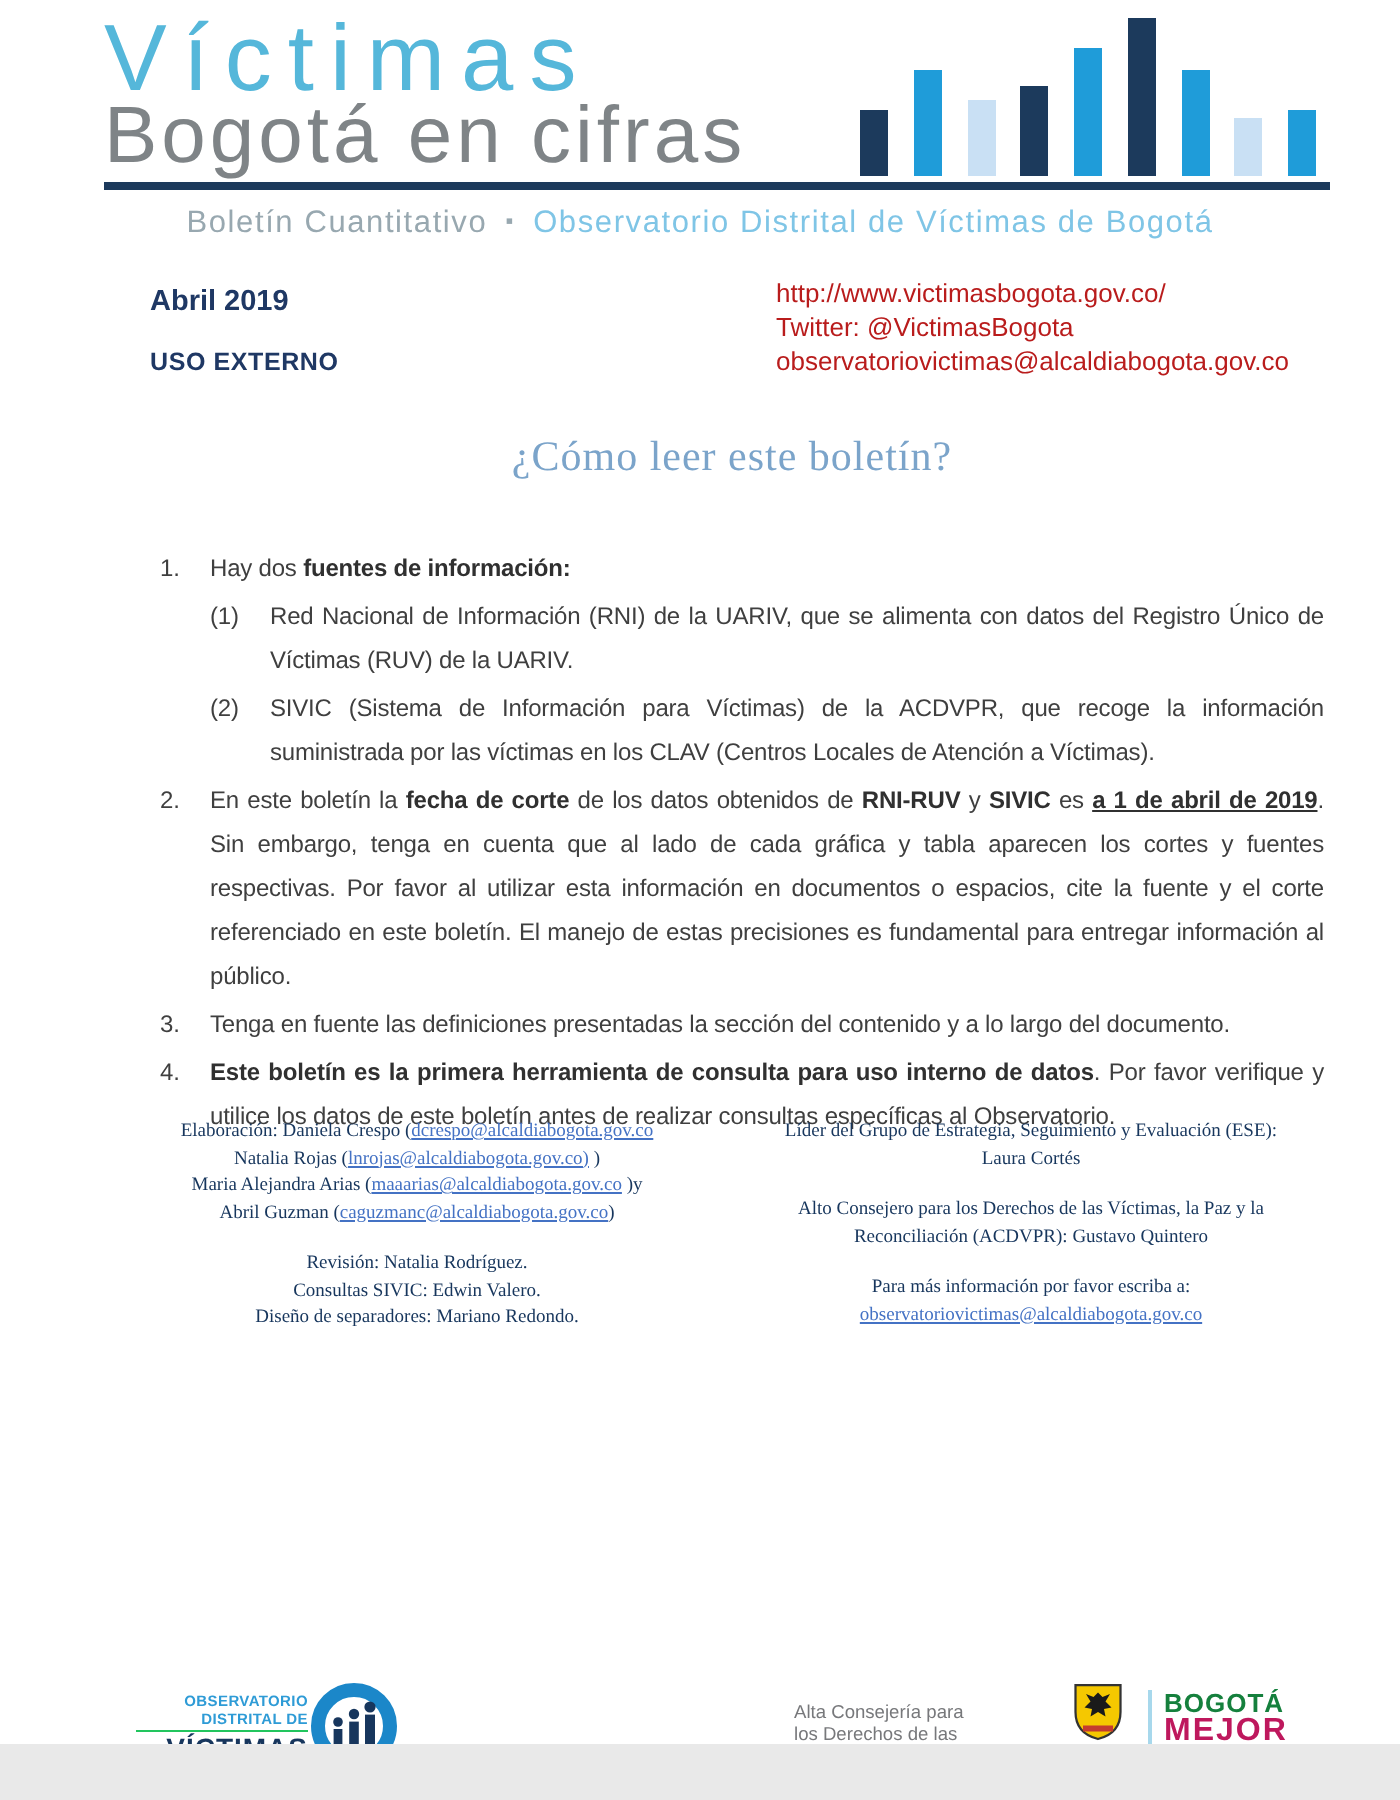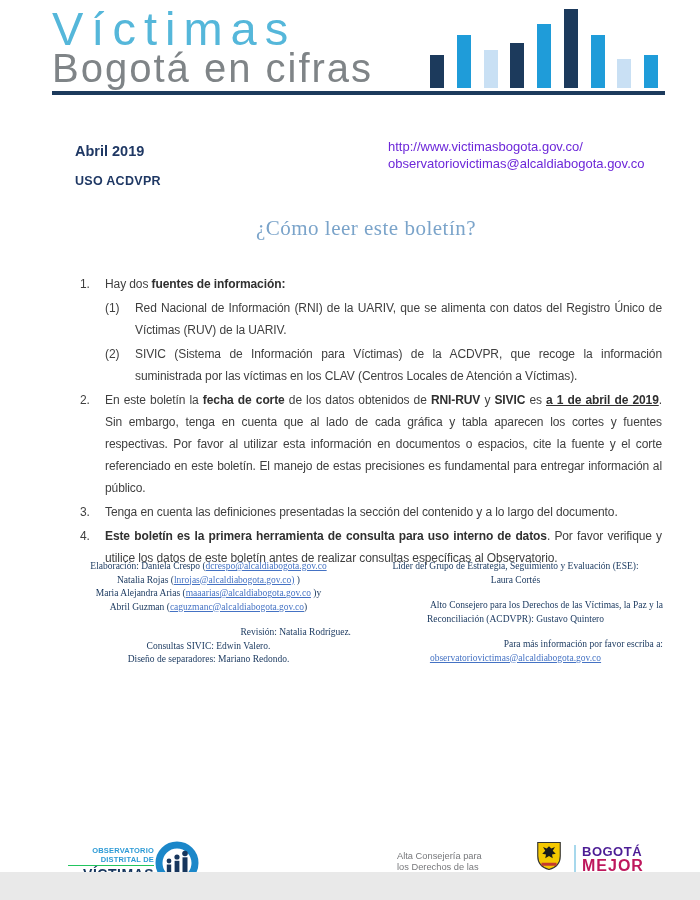--- a/index.html
+++ b/index.html
@@ -14,21 +14,21 @@
   .bar{width:14px;}
   .header-rule{position:absolute;left:52px;top:91px;width:613px;height:4px;background:#1C3A5C;}
   .band{position:absolute;left:0;top:103px;width:700px;text-align:center;font-size:15.5px;letter-spacing:0.8px;}
   .band .grayish{color:#98A8B0;}
   .band .bullet{color:#98A8B0;font-size:11px;vertical-align:2px;padding:0 4px;}
   .band .bluish{color:#7FC5E6;}
 
   
   .meta-date{position:absolute;left:75px;top:143px;font-size:14.5px;color:#1F3864;font-weight:600;}
   .meta-usage{position:absolute;left:75px;top:174px;font-size:12.5px;color:#1F3864;font-weight:600;letter-spacing:0.3px;}
-  .meta-links{position:absolute;left:388px;top:138px;font-size:13px;line-height:17px;color:#6d28d9;}
+  .meta-links{position:absolute;left:388px;top:138px;font-size:13px;line-height:17px;color:#b91c1c;}
   .meta-links div{white-space:nowrap;cursor:pointer;}
 
   
   .doc-title{position:absolute;left:0;top:216px;width:700px;text-align:center;
              font-family:"Liberation Serif","DejaVu Serif",serif;font-size:21px;color:#7BA4CA;letter-spacing:0.5px;padding-left:16px;}
 
   
   .list{position:absolute;left:80px;top:273px;width:582px;font-size:12px;line-height:22px;color:#3F3F3F;letter-spacing:-0.1px;}
   .li{display:flex;margin-bottom:2px;}
   .li .num{flex:none;width:25px;}
@@ -37,36 +37,36 @@
   .li.sub .num{width:30px;}
   .li .b{font-weight:bold;color:#303030;}
   .li .u{text-decoration:underline;}
 
   
   .credits-left{position:absolute;left:66px;top:560px;width:285px;text-align:center;
                 font-family:"Liberation Serif","DejaVu Serif",serif;font-size:9.5px;line-height:13.5px;color:#17365D;}
   .credits-right{position:absolute;left:368px;top:560px;width:295px;text-align:center;
                  font-family:"Liberation Serif","DejaVu Serif",serif;font-size:9.5px;line-height:13.5px;color:#17365D;}
   .credit-line{white-space:nowrap;}
-  .credit-gap{margin-top:12px;text-align:right;}
+  .credit-gap{margin-top:12px;}
   .lnk{color:#4472C4;text-decoration:underline;cursor:pointer;}
 
   
   .odv-text{position:absolute;left:68px;top:846px;width:86px;text-align:right;font-weight:bold;}
   .odv-l1{font-size:7.5px;color:#2E9BD6;letter-spacing:0.2px;}
   .odv-l2{font-size:7.5px;color:#2E9BD6;letter-spacing:0.2px;border-bottom:1px solid #22c55e;padding-bottom:1px;}
   .odv-l3{font-size:14px;color:#17365D;border-bottom:1px solid #17365D;padding-bottom:1px;letter-spacing:0.5px;}
   .magnifier{position:absolute;left:150px;top:836px;}
   .alta-text{position:absolute;left:397px;top:851px;width:120px;text-align:left;
              font-size:9.3px;line-height:11px;color:#77787B;}
   .crest{position:absolute;left:531px;top:841px;width:36px;text-align:center;}
   .crest-caption{font-size:5.3px;font-weight:bold;color:#2B3A55;line-height:6.5px;margin-top:1px;letter-spacing:0.2px;}
   .footer-divider{position:absolute;left:574px;top:845px;width:2px;height:34px;background:#A7D8EC;}
   .bmpt{position:absolute;left:582px;top:845px;width:90px;}
-  .bmpt-bogota{font-size:13px;font-weight:bold;color:#4c1d95;letter-spacing:0.5px;line-height:13px;}
+  .bmpt-bogota{font-size:13px;font-weight:bold;color:#15803d;letter-spacing:0.5px;line-height:13px;}
   .bmpt-mejor{font-size:16px;font-weight:bold;color:#be185d;letter-spacing:1px;line-height:15px;}
   .bmpt-para{font-size:8px;font-weight:bold;color:#1F3864;letter-spacing:1.6px;line-height:10px;}
   .secretaria{position:absolute;left:496px;top:887px;width:130px;text-align:center;
               font-size:6px;color:#8A8D90;letter-spacing:1px;}
 </style>
 </head>
 <body>
 
 <div class="page">
 
@@ -79,25 +79,31 @@
       <div class="bar" style="height: 53px; background: rgb(31, 156, 217);"></div>
       <div class="bar" style="height: 38px; background: rgb(201, 224, 244);"></div>
       <div class="bar" style="height: 45px; background: rgb(28, 58, 92);"></div>
       <div class="bar" style="height: 64px; background: rgb(31, 156, 217);"></div>
       <div class="bar" style="height: 79px; background: rgb(28, 58, 92);"></div>
       <div class="bar" style="height: 53px; background: rgb(31, 156, 217);"></div>
       <div class="bar" style="height: 29px; background: rgb(201, 224, 244);"></div>
       <div class="bar" style="height: 33px; background: rgb(31, 156, 217);"></div>
     </div>
   <div class="header-rule"></div>
+  <div class="band">
+    <span class="grayish">Boletín Cuantitativo</span>
+    <span class="bullet">▪</span>
+    <span class="bluish">Observatorio Distrital de Víctimas de Bogotá</span>
+  </div>
 
   <div class="meta-date">Abril 2019</div>
-  <div class="meta-usage">USO ACDVPR</div>
+  <div class="meta-usage">USO EXTERNO</div>
   <div class="meta-links">
     <div>http://www.victimasbogota.gov.co/</div>
+    <div>Twitter: @VictimasBogota</div>
     <div>observatoriovictimas@alcaldiabogota.gov.co</div>
   </div>
 
   <div class="doc-title">¿Cómo leer este boletín?</div>
 
   <div class="list">
     <div class="li">
       <span class="num">1.</span>
       <span class="txt"><span>Hay dos </span><span class="b">fuentes de información:</span></span>
     </div>
@@ -108,21 +114,21 @@
     <div class="li sub">
       <span class="num">(2)</span>
       <span class="txt"><span>SIVIC (Sistema de Información para Víctimas) de la ACDVPR, que recoge la información suministrada por las víctimas en los CLAV (Centros Locales de Atención a Víctimas).</span></span>
     </div>
     <div class="li">
       <span class="num">2.</span>
       <span class="txt"><span>En este boletín la </span><span class="b">fecha de corte</span><span> de los datos obtenidos de </span><span class="b">RNI-RUV</span><span> y </span><span class="b">SIVIC</span><span> es </span><span class="b u">a 1 de abril de 2019</span><span>. Sin embargo, tenga en cuenta que al lado de cada gráfica y tabla aparecen los cortes y fuentes respectivas. Por favor al utilizar esta información en documentos o espacios, cite la fuente y el corte referenciado en este boletín. El manejo de estas precisiones es fundamental para entregar información al público.</span></span>
     </div>
     <div class="li">
       <span class="num">3.</span>
-      <span class="txt"><span>Tenga en cuenta las definiciones presentadas la sección del contenido y a lo largo del documento.</span></span>
+      <span class="txt"><span>Tenga en fuente las definiciones presentadas la sección del contenido y a lo largo del documento.</span></span>
     </div>
     <div class="li">
       <span class="num">4.</span>
       <span class="txt"><span class="b">Este boletín es la primera herramienta de consulta para uso interno de datos</span><span>. Por favor verifique y utilice los datos de este boletín antes de realizar consultas específicas al Observatorio.</span></span>
     </div>
   </div>
 
   <div class="credits-left">
     <div class="credit-line"><span>Elaboración: Daniela Crespo (</span><span class="lnk">dcrespo@alcaldiabogota.gov.co</span></div>
     <div class="credit-line"><span>Natalia Rojas (</span><span class="lnk">lnrojas@alcaldiabogota.gov.co)</span><span> )</span></div>

